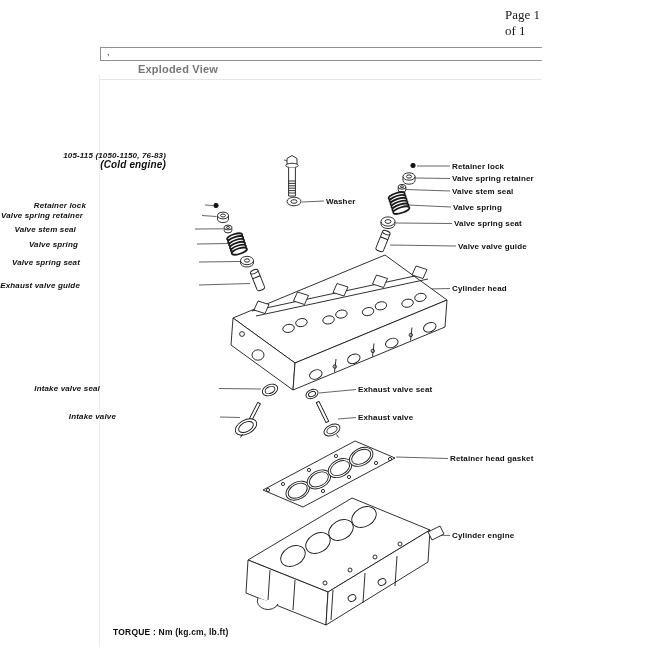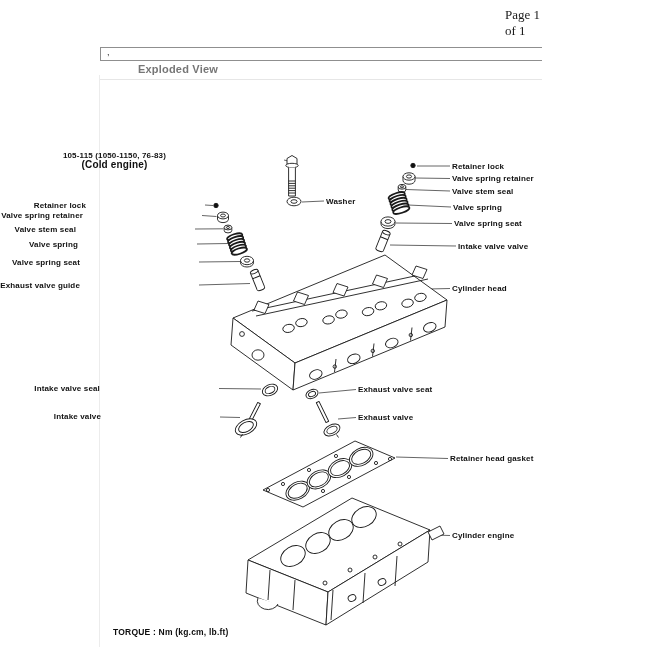--- a/index.html
+++ b/index.html
@@ -7,21 +7,21 @@
         font-family:"Liberation Sans",sans-serif;}
   .pageno{position:absolute;left:505px;top:7px;font:13px "Liberation Serif",serif;color:#1a1a1a;}
   .combox{position:absolute;left:100px;top:47px;width:461px;height:12px;border:1px solid #8f8f8f;
           font:9px "Liberation Sans",sans-serif;color:#222;padding-left:6px;line-height:9px;}
   .sectitle{position:absolute;left:122px;top:63px;font:bold 11px "Liberation Sans",sans-serif;
             color:#767676;letter-spacing:.2px;margin-left:16px;}
   .rule-h{position:absolute;left:100px;top:79px;width:464px;height:1px;background:#e6e6e6;}
   .rule-v{position:absolute;top:75px;width:1px;height:572px;background:#ececec;}
   .lbl{position:absolute;font:bold 8px "Liberation Sans",sans-serif;color:#101010;
        white-space:nowrap;letter-spacing:.15px;line-height:9px;}
-  .lbl.r{text-align:center;}
+  .lbl.r{text-align:right;font-style:italic;}
   .torque-note{position:absolute;left:113px;top:627px;font:bold 8.5px "Liberation Sans",sans-serif;
        color:#0d0d0d;letter-spacing:.2px;}
   svg{position:absolute;left:0;top:0;}
   .spec2{font-size:10px;}
 </style>
 </head>
 <body>
 
 <div id="page">
 
@@ -284,24 +284,24 @@
   <div class="lbl r" style="right:466px;top:225px">Valve stem seal</div>
   <div class="lbl r" style="right:464px;top:240px">Valve spring</div>
   <div class="lbl r" style="right:462px;top:258px">Valve spring seat</div>
   <div class="lbl r" style="right:462px;top:281px">Exhaust valve guide</div>
 
   <div class="lbl" style="left:452px;top:162px">Retainer lock</div>
   <div class="lbl" style="left:452px;top:174px">Valve spring retainer</div>
   <div class="lbl" style="left:452px;top:187px">Valve stem seal</div>
   <div class="lbl" style="left:453px;top:203px">Valve spring</div>
   <div class="lbl" style="left:454px;top:219px">Valve spring seat</div>
-  <div class="lbl" style="left:458px;top:242px">Intake valve valve</div>
+  <div class="lbl" style="left:458px;top:242px">Valve valve guide</div>
 
   <div class="lbl" style="left:452px;top:284px">Cylinder head</div>
   <div class="lbl r" style="right:442px;top:384px">Intake valve seal</div>
   <div class="lbl" style="left:358px;top:385px">Exhaust valve seat</div>
-  <div class="lbl r" style="right:441px;top:412px">Intake valve</div>
+  <div class="lbl r" style="right:426px;top:412px">Intake valve</div>
   <div class="lbl" style="left:358px;top:413px">Exhaust valve</div>
   <div class="lbl" style="left:450px;top:454px">Retainer head gasket</div>
   <div class="lbl" style="left:452px;top:531px">Cylinder engine</div>
 
   <div class="torque-note">TORQUE : Nm (kg.cm, lb.ft)</div>
 </div>
 
 </body></html>

